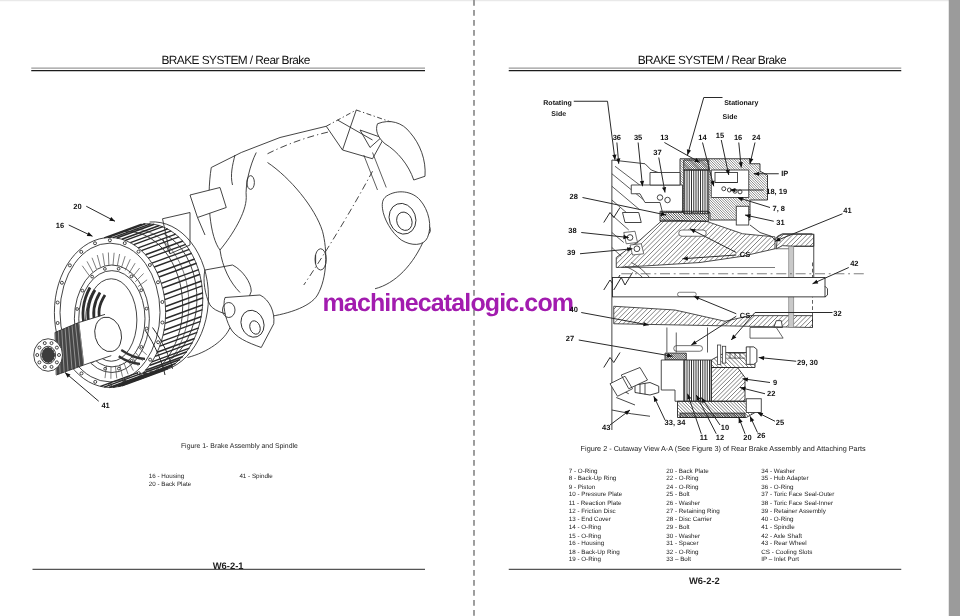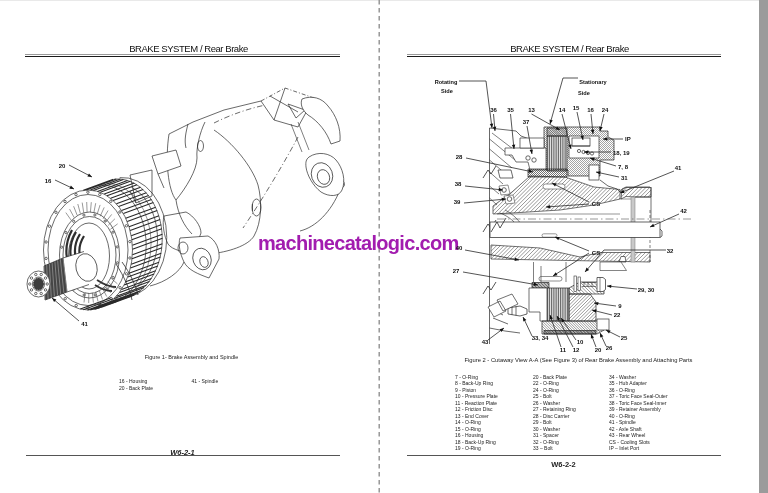--- a/index.html
+++ b/index.html
@@ -31,21 +31,21 @@
 <div class="abs ruleb" style="left:407px;top:55.7px;width:314px;"></div>
 <div class="abs wm" style="left:258px;top:232px;">machinecatalogic.com</div>
 <div class="abs cap" style="left:191.5px;top:354px;transform:translateX(-50%);">Figure 1- Brake Assembly and Spindle</div>
 <div class="abs plist2" style="left:119px;top:378px;">16 - Housing<br>20 - Back Plate</div>
 <div class="abs plist2" style="left:191.5px;top:378px;">41 - Spindle</div>
 <div class="abs cap2" style="left:578.5px;top:357px;transform:translateX(-50%);">Figure 2 - Cutaway View A-A (See Figure 3) of Rear Brake Assembly and Attaching Parts</div>
 <div class="abs plist" style="left:455px;top:374px;">7 - O-Ring<br>8 - Back-Up Ring<br>9 - Piston<br>10 - Pressure Plate<br>11 - Reaction Plate<br>12 - Friction Disc<br>13 - End Cover<br>14 - O-Ring<br>15 - O-Ring<br>16 - Housing<br>18 - Back-Up Ring<br>19 - O-Ring</div>
 <div class="abs plist" style="left:533px;top:374px;">20 - Back Plate<br>22 - O-Ring<br>24 - O-Ring<br>25 - Bolt<br>26 - Washer<br>27 - Retaining Ring<br>28 - Disc Carrier<br>29 - Bolt<br>30 - Washer<br>31 - Spacer<br>32 - O-Ring<br>33 – Bolt</div>
 <div class="abs plist" style="left:609px;top:374px;">34 - Washer<br>35 - Hub Adapter<br>36 - O-Ring<br>37 - Toric Face Seal-Outer<br>38 - Toric Face Seal-Inner<br>39 - Retainer Assembly<br>40 - O-Ring<br>41 - Spindle<br>42 - Axle Shaft<br>43 - Rear Wheel<br>CS - Cooling Slots<br>IP – Inlet Port</div>
 <div class="abs ftrline" style="left:26px;top:455px;width:314px;"></div>
-<div class="abs ftrtxt" style="left:182.5px;top:448px;transform:translateX(-50%);font-style:italic;">W6-2-1</div>
+<div class="abs ftrtxt" style="left:182.5px;top:448px;transform:translateX(-50%);">W6-2-1</div>
 <div class="abs ftrline" style="left:407px;top:455px;width:314px;"></div>
 <div class="abs ftrtxt" style="left:563.5px;top:460px;transform:translateX(-50%);text-align:center;">W6-2-2</div>
 <svg class="abs" style="left:0;top:0;" width="768" height="493" viewBox="0 0 768 493" fill="none" stroke="#2a2a2a" stroke-width="0.7" font-family="Liberation Sans, sans-serif">
 <path d="M 169 134 L 193 122 L 224 110 L 261 101 M 340 190 C 331 212 316 227 300 231 M 169 134 C 165 160 168 190 176 200"></path>
     <path d="M 214 130 C 232 142 252 166 258 185 C 262 200 262 222 254 236 C 248 246 228 252 210 254 L 196 258"></path>
     <path d="M 205 122 C 200 132 196 148 197 158 C 197 170 186 188 176 200"></path>
     <path d="M 188 124 C 186 132 184 140 186 148"></path>
     <path d="M 214 123 C 236 112 262 104 290 101" stroke-dasharray="5.5 2.5 1 2.5"></path>
     <path d="M 298 137 C 283 165 262 200 243 228" stroke-dasharray="5.5 2.5 1 2.5"></path>
     <path d="M 261 101 L 285 88 L 314 98 L 298 127 L 274 120 Z" fill="#fff" stroke="none"></path>

